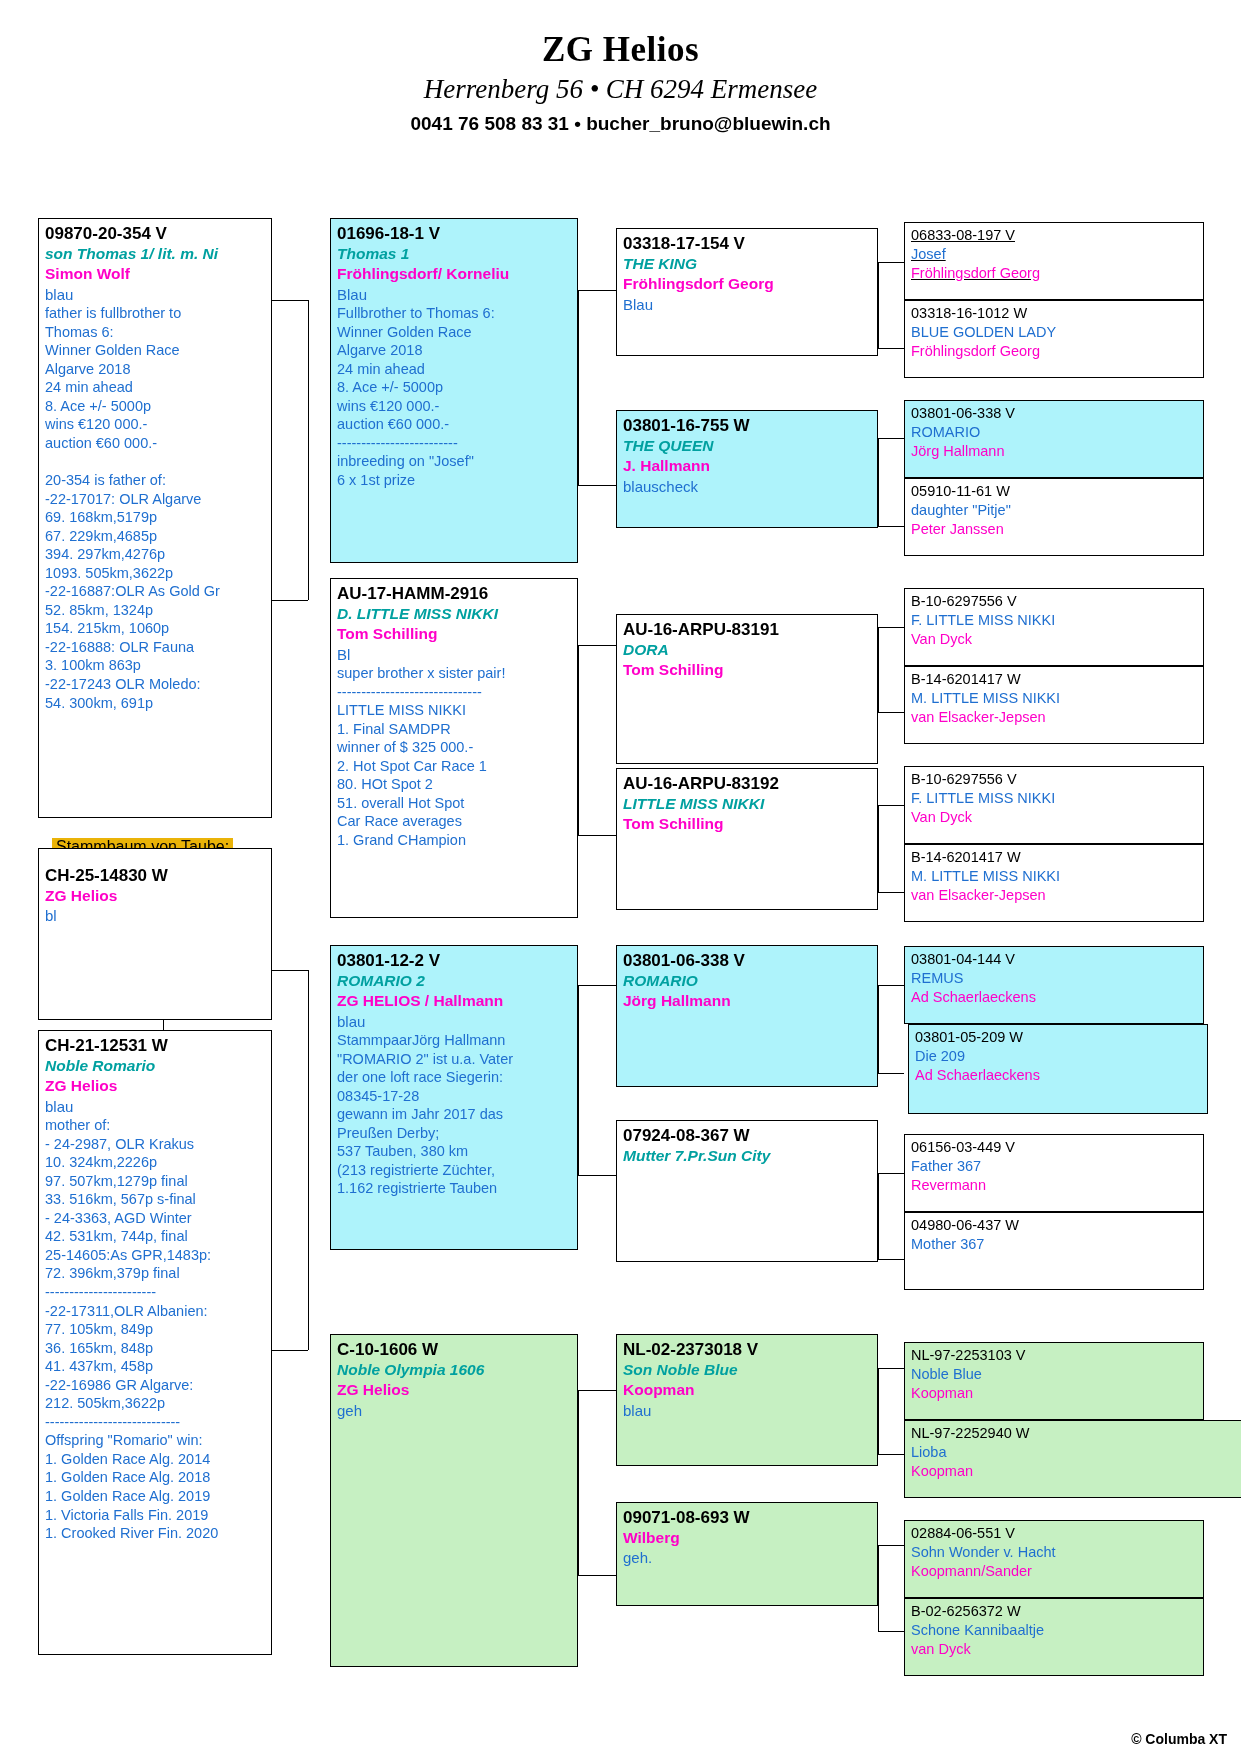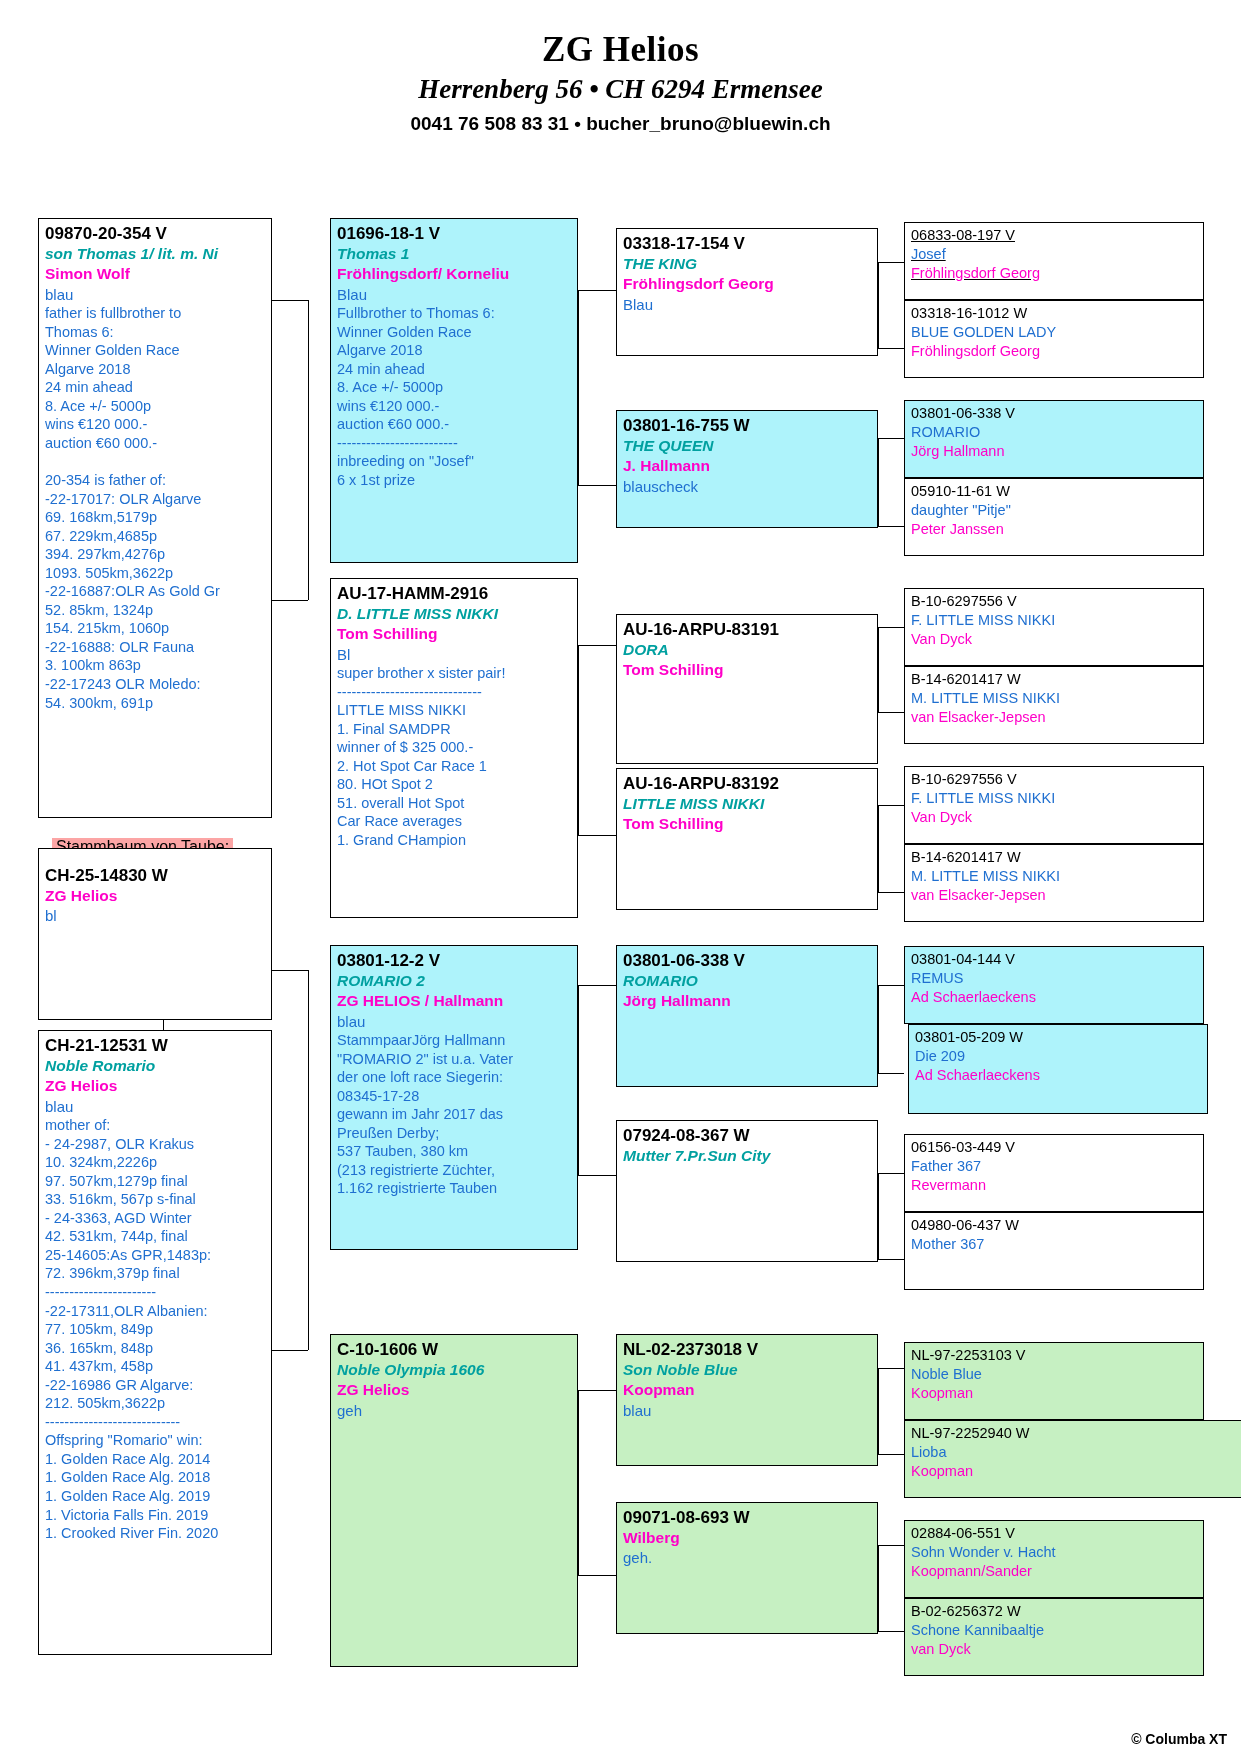--- a/index.html
+++ b/index.html
@@ -11,21 +11,21 @@
     overflow:hidden;
   }
   
   .header{text-align:center;padding-top:30px;}
   .hdr-title{
     font-family:"Liberation Serif", serif;
     font-size:35px;font-weight:bold;color:#000;letter-spacing:0.5px;
   }
   .hdr-sub{
     font-family:"Liberation Serif", serif;
-    font-style:italic;font-weight:bold;font-size:27px;color:#000;margin-top:4px;
+    font-style:italic;font-weight:normal;font-size:27px;color:#000;margin-top:4px;
   }
   .hdr-contact{
     font-size:19px;font-weight:bold;color:#000;margin-top:8px;
   }
 
   
   .box{
     position:absolute;
     border:1px solid #000;
     box-sizing:border-box;
@@ -48,21 +48,21 @@
   
   .mini{position:absolute;border:1px solid #000;box-sizing:border-box;padding:3px 6px;overflow:hidden;}
 
   
   .ln{position:absolute;background:#000;}
   .h{height:1px;}
   .v{width:1px;}
 
   
   .bracket-label{
-    position:absolute;font-size:16px;color:#000;background:#fca5a5;padding:0 4px;
+    position:absolute;font-size:16px;color:#000;background:#eab308;padding:0 4px;
   }
   .copyright{
     position:absolute;right:14px;bottom:8px;font-size:14px;color:#000;font-weight:bold;
   }
 </style>
 </head>
 <body>
 
 <div class="header">
   <div class="hdr-title">ZG Helios</div>
@@ -287,21 +287,21 @@
   <div class="l-name">Mutter 7.Pr.Sun City</div>
   <div class="l-owner"></div>
   <div class="l-color"></div>
 </div>
 <div class="box green" style="left:616px;top:1322px;width:262px;height:132px;">
   <div class="l-id">NL-02-2373018 V</div>
   <div class="l-name">Son Noble Blue</div>
   <div class="l-owner">Koopman</div>
   <div class="l-color">blau</div>
 </div>
-<div class="box green" style="left:616px;top:1490px;width:262px;height:132px;">
+<div class="box green" style="left:616px;top:1490px;width:262px;height:104px;">
   <div class="l-id">09071-08-693 W</div>
   <div class="l-name"></div>
   <div class="l-owner">Wilberg</div>
   <div class="l-color">geh.</div>
 </div>
 
 <div class="mini white" style="left:904px;top:222px;width:300px;height:78px;text-decoration:underline;">
   <div class="l-small-id">06833-08-197 V</div>
   <div class="l-small-name">Josef</div>
   <div class="l-small-owner">Fröhlingsdorf Georg</div>

